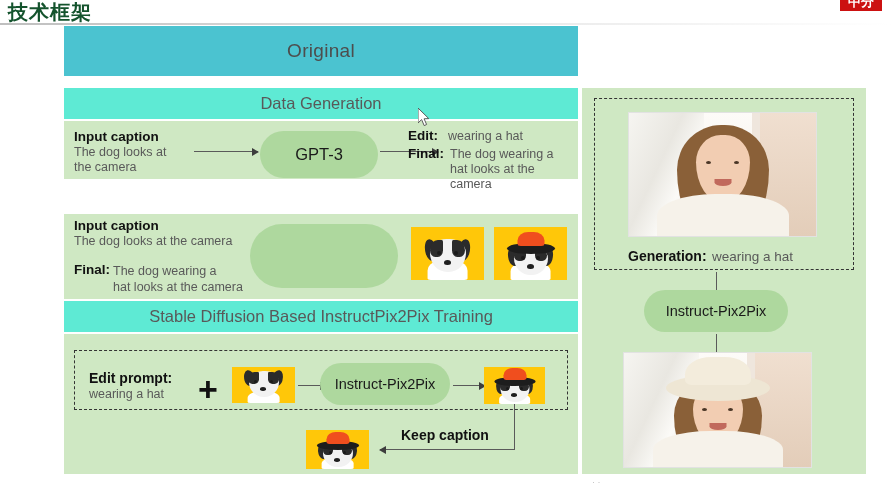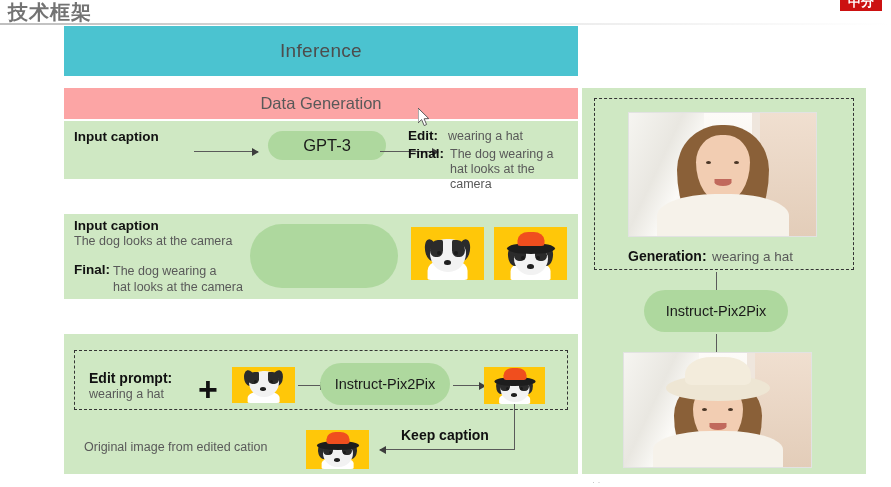--- a/index.html
+++ b/index.html
@@ -7,21 +7,21 @@
     width: 891px; height: 487px;
     background: #ffffff;
     font-family: "Liberation Sans", "DejaVu Sans", sans-serif;
     overflow: hidden;
   }
   #slide { position: relative; width: 891px; height: 487px; background: #ffffff; }
 
   
   .slide-title {
     position: absolute; left: 8px; top: 1px;
-    font-size: 20px; font-weight: bold; color: #737373;
+    font-size: 20px; font-weight: bold; color: #14532d;
     letter-spacing: 1px; line-height: 22px;
   }
   .title-rule {
     position: absolute; left: 0; top: 23px; width: 891px; height: 2px;
     background: linear-gradient(to right,#bfbfbf 0%, #e8e8e8 55%, #ffffff 100%);
   }
   .corner-badge {
     position: absolute; right: 8px; top: -10px; width: 44px; height: 22px;
     background: #cc1111; color: #ffffff; font-size: 13px; font-weight: bold;
     display: flex; align-items: flex-end; justify-content: center;
@@ -31,21 +31,21 @@
   
   .col-head {
     position: absolute; background: #4bc3d0; color: #4d4d4d;
     display: flex; align-items: center; justify-content: center;
     font-size: 19px; letter-spacing: .3px;
   }
   #train-head { left: 64px; top: 26px; width: 514px; height: 50px; }
   #infer-head { left: 582px; top: 26px; width: 284px; height: 50px; }
 
   .sub-head {
-    position: absolute; background: #fca5a5; color: #595959;
+    position: absolute; background: #5eead4; color: #595959;
     display: flex; align-items: center; justify-content: center;
     font-size: 16.5px;
   }
   #sub-data   { left: 64px; top: 88px;  width: 514px; height: 31px; }
   #sub-pair   { left: 64px; top: 181px; width: 514px; height: 31px; }
   #sub-sdtrain{ left: 64px; top: 301px; width: 514px; height: 31px; }
 
   .green-panel { position: absolute; background: #cfe8c3; }
   #panel-data    { left: 64px; top: 121px; width: 514px; height: 58px; }
   #panel-pair    { left: 64px; top: 214px; width: 514px; height: 85px; }
@@ -152,30 +152,32 @@
 </style>
 </head>
 <body>
 
 <div id="slide">
 
   <div class="corner-badge">中分</div>
   <div class="slide-title">技术框架</div>
   <div class="title-rule"></div>
 
-  <div class="col-head" id="train-head">Inference</div>
+  <div class="col-head" id="train-head">Original</div>
 
   <div class="sub-head" id="sub-data">Data Generation</div>
   <div class="green-panel" id="panel-data"></div>
 
   <div class="lbl" style="left:74px; top:129px; width:130px; font-size:13.5px; font-weight:bold; color:#111;">Input caption</div>
+  <div class="lbl" style="left:74px; top:145px; width:130px; font-size:12.5px; line-height:15px; white-space:pre-line;">The dog looks at
+the camera</div>
 
   <div class="arrow-h" style="left:194px; top:151px; width:64px;"></div>
 
-  <div class="pill" style="left:268px; top:131px; width:118px; height:29px; font-size:16.5px;">
+  <div class="pill" style="left:260px; top:131px; width:118px; height:47px; font-size:16.5px;">
     <span>GPT-3</span>
   </div>
 
   <div class="arrow-h" style="left:380px; top:151px; width:58px;"></div>
 
   <div class="lbl" style="left:408px; top:128px; font-size:13.5px; font-weight:bold; color:#111;">Edit:</div>
   <div class="lbl" style="left:448px; top:129px; font-size:12.5px;">wearing a hat</div>
   <div class="lbl" style="left:408px; top:146px; font-size:13.5px; font-weight:bold; color:#111;">Final:</div>
   <div class="lbl" style="left:450px; top:147px; width:125px; font-size:12.5px; line-height:15px; white-space:pre-line;">The dog wearing a
 hat looks at the camera</div>
@@ -210,20 +212,21 @@
     <div class="dog-head" style="top:19px; width:34px; height:29px;"></div>
     <div class="dog-patch" style="left:20px; top:20px; width:12px; height:14px; border-radius:60% 10% 40% 40%;"></div>
     <div class="dog-patch" style="right:20px; top:20px; width:12px; height:14px; border-radius:10% 60% 40% 40%;"></div>
     <div class="dog-eye" style="left:27px; top:29px; width:4px; height:4px;"></div>
     <div class="dog-eye" style="right:27px; top:29px; width:4px; height:4px;"></div>
     <div class="dog-nose" style="left:33px; top:37px; width:7px; height:5px;"></div>
     <div class="hat-brim" style="top:16px; width:48px; height:11px;"></div>
     <div class="hat-crown" style="top:5px; width:27px; height:14px;"></div>
   </div>
 
+  <div class="sub-head" id="sub-sdtrain">Stable Diffusion Based InstructPix2Pix Training</div>
   <div class="green-panel" id="panel-sdtrain"></div>
 
   <div class="dashed-box" style="left:74px; top:350px; width:494px; height:60px;"></div>
 
   <div class="lbl" style="left:89px; top:370px; font-size:14px; font-weight:bold; color:#111;">Edit prompt:</div>
   <div class="lbl" style="left:89px; top:387px; font-size:12.5px;">wearing a hat</div>
 
   <div class="plus-sign" style="left:198px; top:372px;">+</div>
 
   <div class="dogimg" style="left:232px; top:367px; width:63px; height:36px;">
@@ -273,21 +276,20 @@
     <div class="dog-head" style="top:13px; width:30px; height:24px;"></div>
     <div class="dog-patch" style="left:17px; top:14px; width:10px; height:11px; border-radius:60% 10% 40% 40%;"></div>
     <div class="dog-patch" style="right:17px; top:14px; width:10px; height:11px; border-radius:10% 60% 40% 40%;"></div>
     <div class="dog-eye" style="left:23px; top:21px; width:3px; height:3px;"></div>
     <div class="dog-eye" style="right:23px; top:21px; width:3px; height:3px;"></div>
     <div class="dog-nose" style="left:28px; top:28px; width:6px; height:4px;"></div>
     <div class="hat-brim" style="top:11px; width:42px; height:9px;"></div>
     <div class="hat-crown" style="top:2px; width:23px; height:12px;"></div>
   </div>
 
-  <div class="lbl" style="left:84px; top:440px; font-size:12.5px;">Original image from edited cation</div>
 
   <div class="green-panel" id="panel-infer"></div>
 
   <div class="dashed-box" style="left:594px; top:98px; width:260px; height:172px;"></div>
 
   <div class="photo" style="left:628px; top:112px; width:189px; height:125px;">
     <div class="ph-bgL"></div>
       <div class="ph-bgM"></div>
       <div class="ph-bgR"></div>
     <div class="ph-hair" style="top:12px; width:92px; height:112px;"></div>

